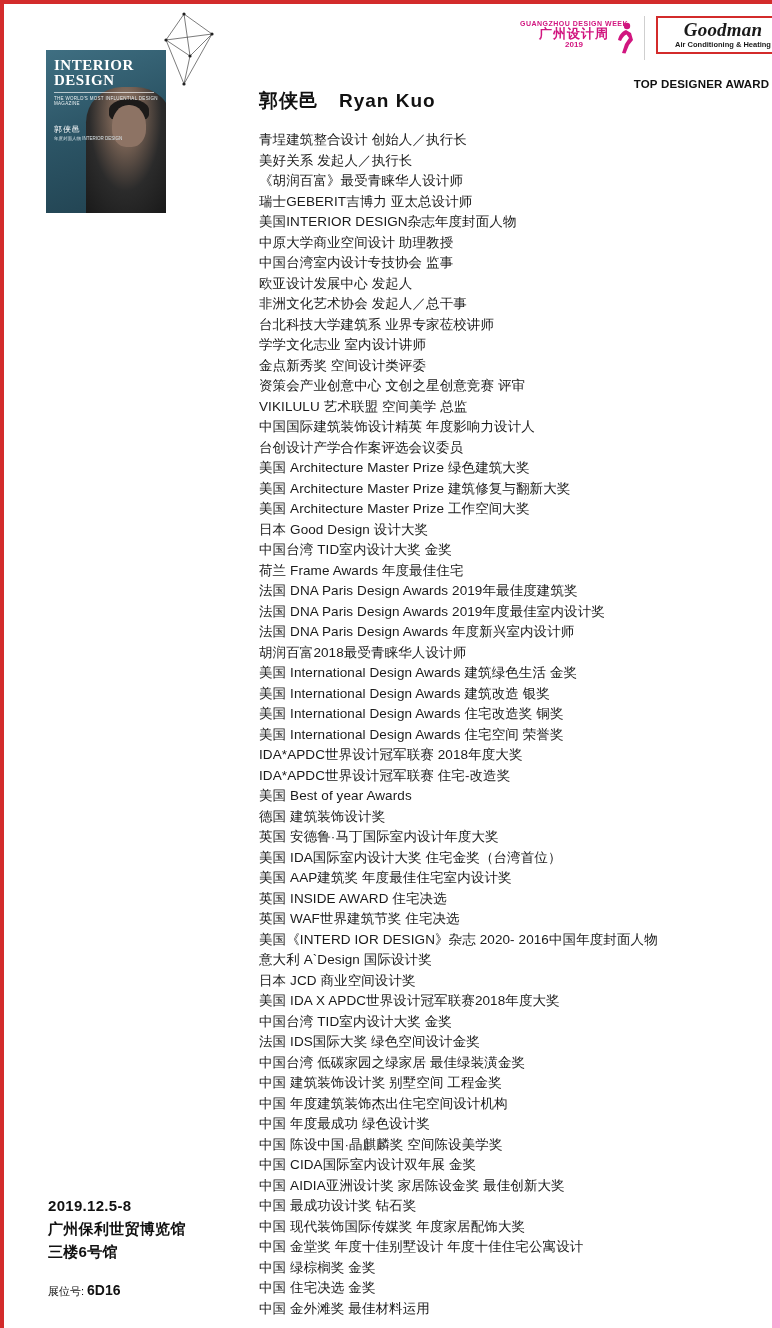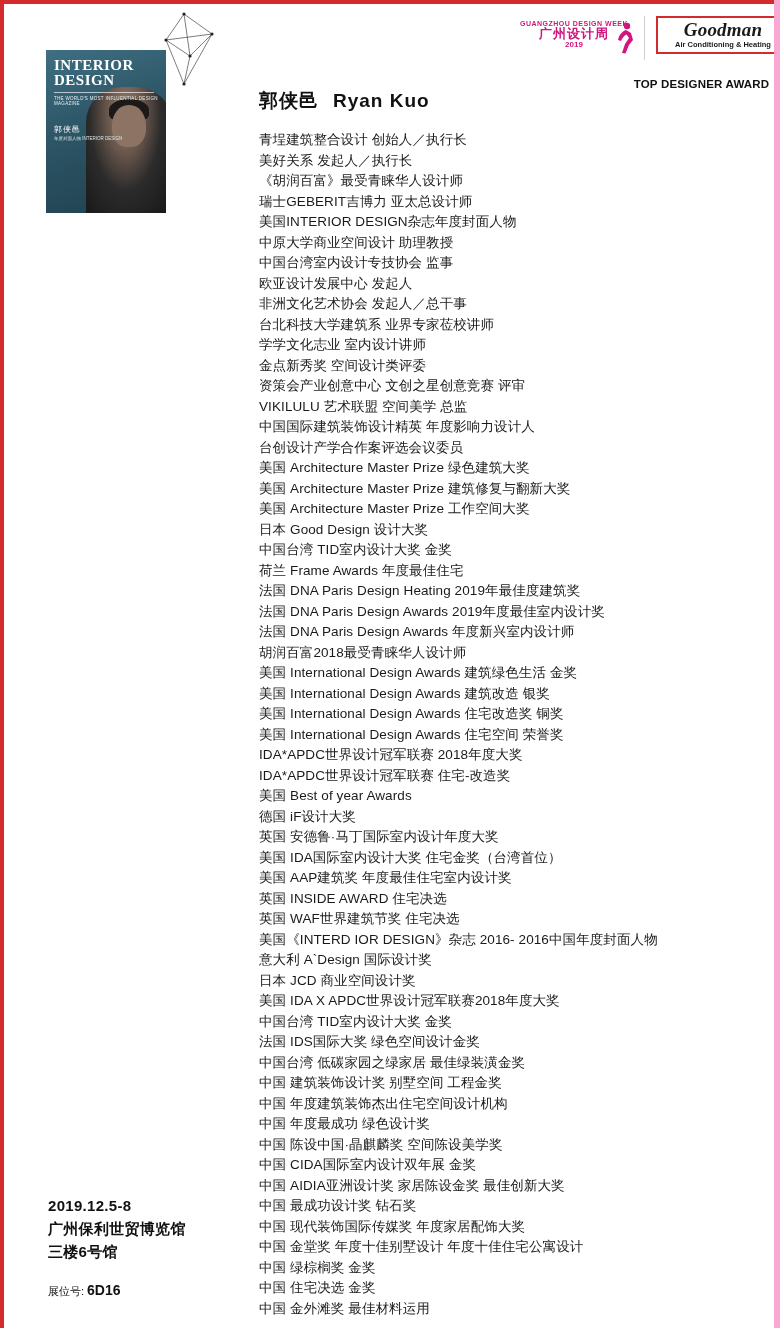--- a/index.html
+++ b/index.html
@@ -11,21 +11,21 @@
     font-family: "Liberation Sans", sans-serif;
     color: #111111;
   }
   .page {
     position: relative;
     width: 780px;
     height: 1328px;
     box-sizing: border-box;
     background: #ffffff;
     border-left: 4px solid #d32b2b;
-    border-right: 6px solid #f9a8d4;
+    border-right: 8px solid #f9a8d4;
     overflow: hidden;
   }
   .top-rule {
     position: absolute;
     top: 0; left: 0; right: 0;
     height: 4px;
     background: #d32b2b;
   }
 
   
@@ -206,21 +206,21 @@
   .name-line {
     position: absolute;
     left: 255px;
     top: 88px;
     font-size: 19px;
     font-weight: bold;
     color: #111;
     letter-spacing: 1px;
   }
   .name-line .en {
-    margin-left: 14px;
+    margin-left: 20px;
     font-family: "Liberation Sans", sans-serif;
   }
 
   
   .titles {
     position: absolute;
     left: 255px;
     top: 130px;
     width: 500px;
   }
@@ -361,38 +361,38 @@
     <div class="line">台创设计产学合作案评选会议委员</div>
   </div>
 
   <div class="awards">
     <div class="line">美国 Architecture Master Prize 绿色建筑大奖</div>
     <div class="line">美国 Architecture Master Prize 建筑修复与翻新大奖</div>
     <div class="line">美国 Architecture Master Prize 工作空间大奖</div>
     <div class="line">日本 Good Design 设计大奖</div>
     <div class="line">中国台湾 TID室内设计大奖 金奖</div>
     <div class="line">荷兰 Frame Awards 年度最佳住宅</div>
-    <div class="line">法国 DNA Paris Design Heating 2019年最佳度建筑奖</div>
+    <div class="line">法国 DNA Paris Design Awards 2019年最佳度建筑奖</div>
     <div class="line">法国 DNA Paris Design Awards 2019年度最佳室内设计奖</div>
     <div class="line">法国 DNA Paris Design Awards 年度新兴室内设计师</div>
     <div class="line">胡润百富2018最受青睐华人设计师</div>
     <div class="line">美国 International Design Awards 建筑绿色生活 金奖</div>
     <div class="line">美国 International Design Awards 建筑改造 银奖</div>
     <div class="line">美国 International Design Awards 住宅改造奖 铜奖</div>
     <div class="line">美国 International Design Awards 住宅空间 荣誉奖</div>
     <div class="line">IDA*APDC世界设计冠军联赛 2018年度大奖</div>
     <div class="line">IDA*APDC世界设计冠军联赛 住宅-改造奖</div>
     <div class="line">美国 Best of year Awards</div>
-    <div class="line">德国 iF设计大奖</div>
+    <div class="line">德国 建筑装饰设计奖</div>
     <div class="line">英国 安德鲁·马丁国际室内设计年度大奖</div>
     <div class="line">美国 IDA国际室内设计大奖 住宅金奖（台湾首位）</div>
     <div class="line">美国 AAP建筑奖 年度最佳住宅室内设计奖</div>
     <div class="line">英国 INSIDE AWARD 住宅决选</div>
     <div class="line">英国 WAF世界建筑节奖 住宅决选</div>
-    <div class="line">美国《INTERD IOR DESIGN》杂志 2016- 2016中国年度封面人物</div>
+    <div class="line">美国《INTERD IOR DESIGN》杂志 2020- 2016中国年度封面人物</div>
     <div class="line">意大利 A`Design 国际设计奖</div>
     <div class="line">日本 JCD 商业空间设计奖</div>
     <div class="line">美国 IDA X APDC世界设计冠军联赛2018年度大奖</div>
     <div class="line">中国台湾 TID室内设计大奖 金奖</div>
     <div class="line">法国 IDS国际大奖 绿色空间设计金奖</div>
     <div class="line">中国台湾 低碳家园之绿家居 最佳绿装潢金奖</div>
     <div class="line">中国 建筑装饰设计奖 别墅空间 工程金奖</div>
     <div class="line">中国 年度建筑装饰杰出住宅空间设计机构</div>
     <div class="line">中国 年度最成功 绿色设计奖</div>
     <div class="line">中国 陈设中国·晶麒麟奖 空间陈设美学奖</div>

